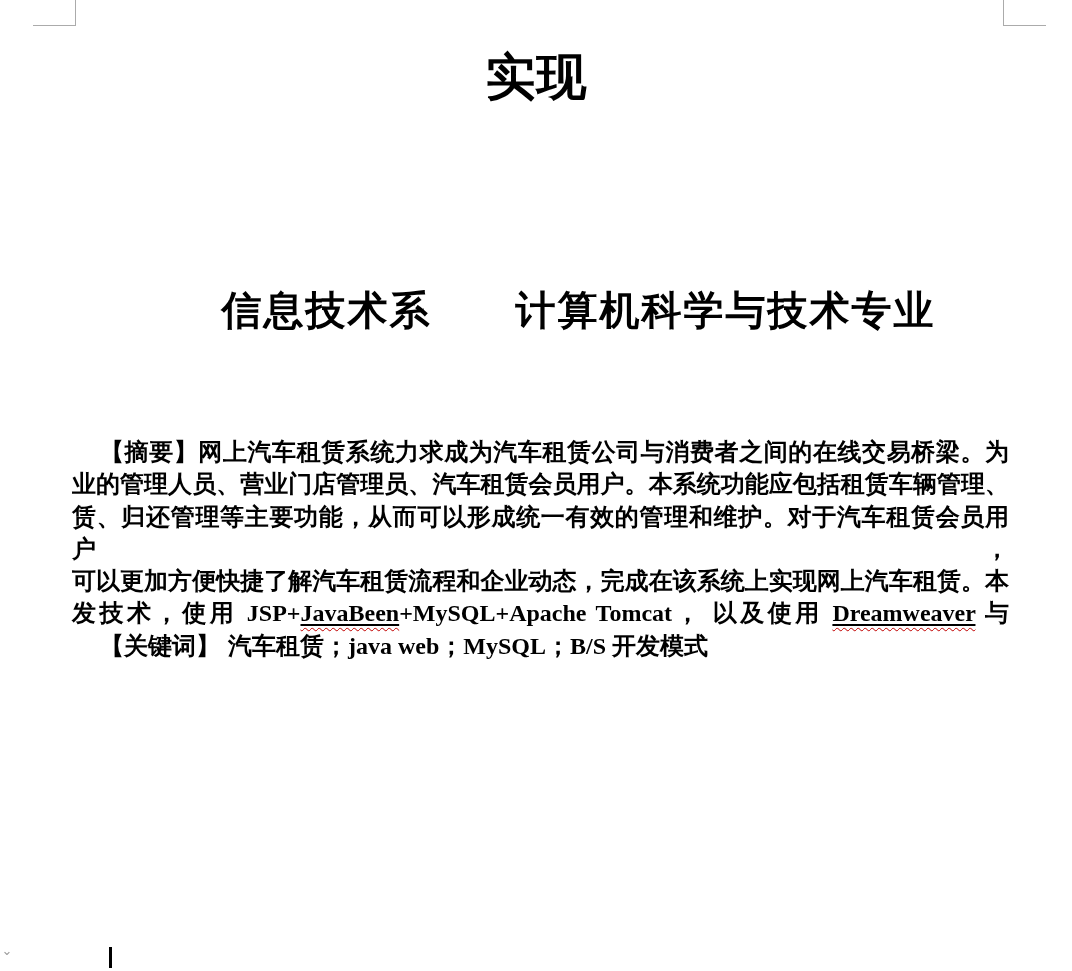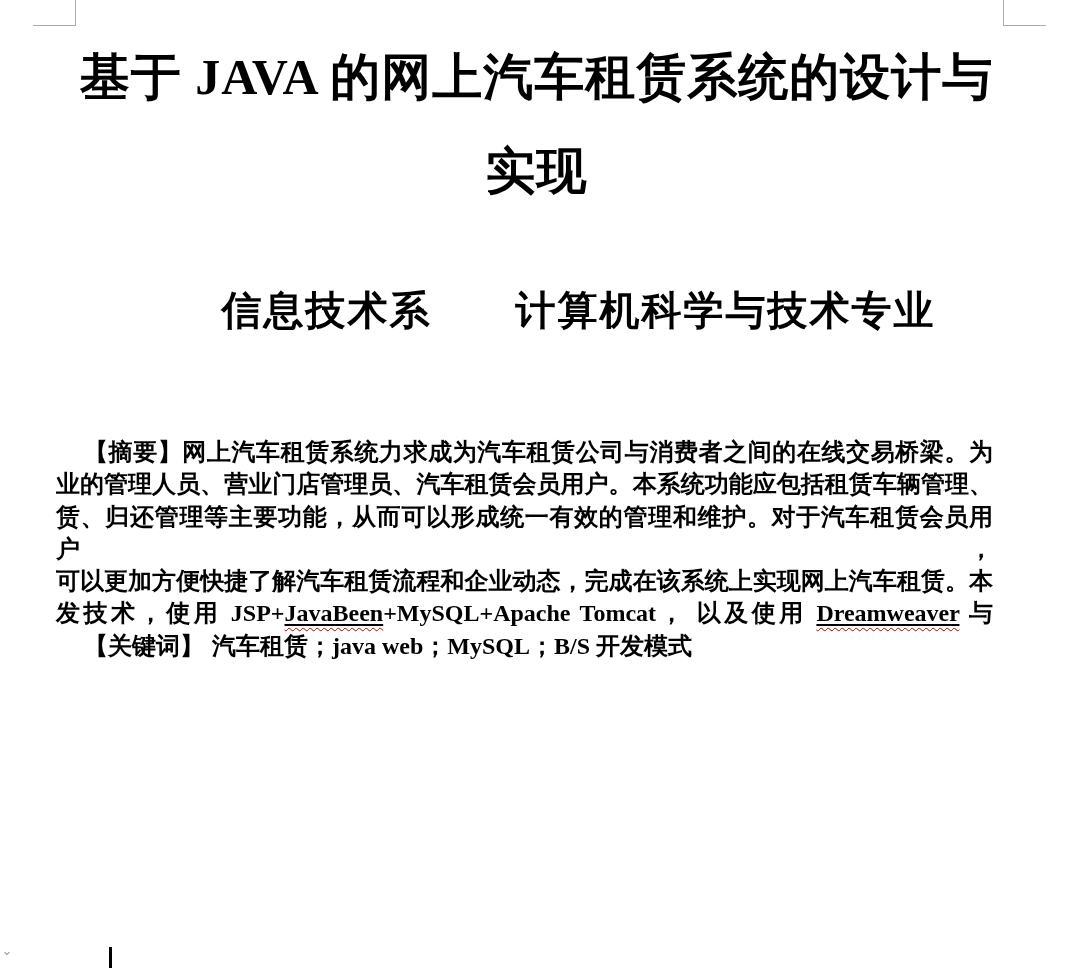--- a/index.html
+++ b/index.html
@@ -33,21 +33,21 @@
   }
   .subtitle {
     position: absolute;
     top: 283px; left: 110px; width: 937px;
     display: flex; justify-content: center; gap: 84px;
     font-size: 40px; font-weight: bold;
     letter-spacing: 2px;
   }
   .body-text {
     position: absolute;
-    top: 436px; left: 56px; width: 937px;
+    top: 436px; left: 72px; width: 937px;
     font-size: 24px; font-weight: bold;
     line-height: 32.3px;
   }
   .line { text-align: justify; }
   .line.just { text-align-last: justify; }
   .line.indent { text-indent: 28px; }
   .kw-line { text-indent: 28px; text-align: left; }
   .kw-content { margin-left: 8px; }
 
   
@@ -83,21 +83,20 @@
 </style>
 </head>
 <body>
 
 <div class="page">
 
   <div class="crop-mark left"></div>
   <div class="crop-mark right"></div>
 
   <h1 class="title">
-    <div>基于 JAVA 的网上汽车租赁系统的设计与</div>
     <div>实现</div>
   </h1>
 
   <div class="subtitle">
     <span>信息技术系</span>
     <span>计算机科学与技术专业</span>
   </div>
 
   <div class="body-text">
     <div id="abstract-lines">

